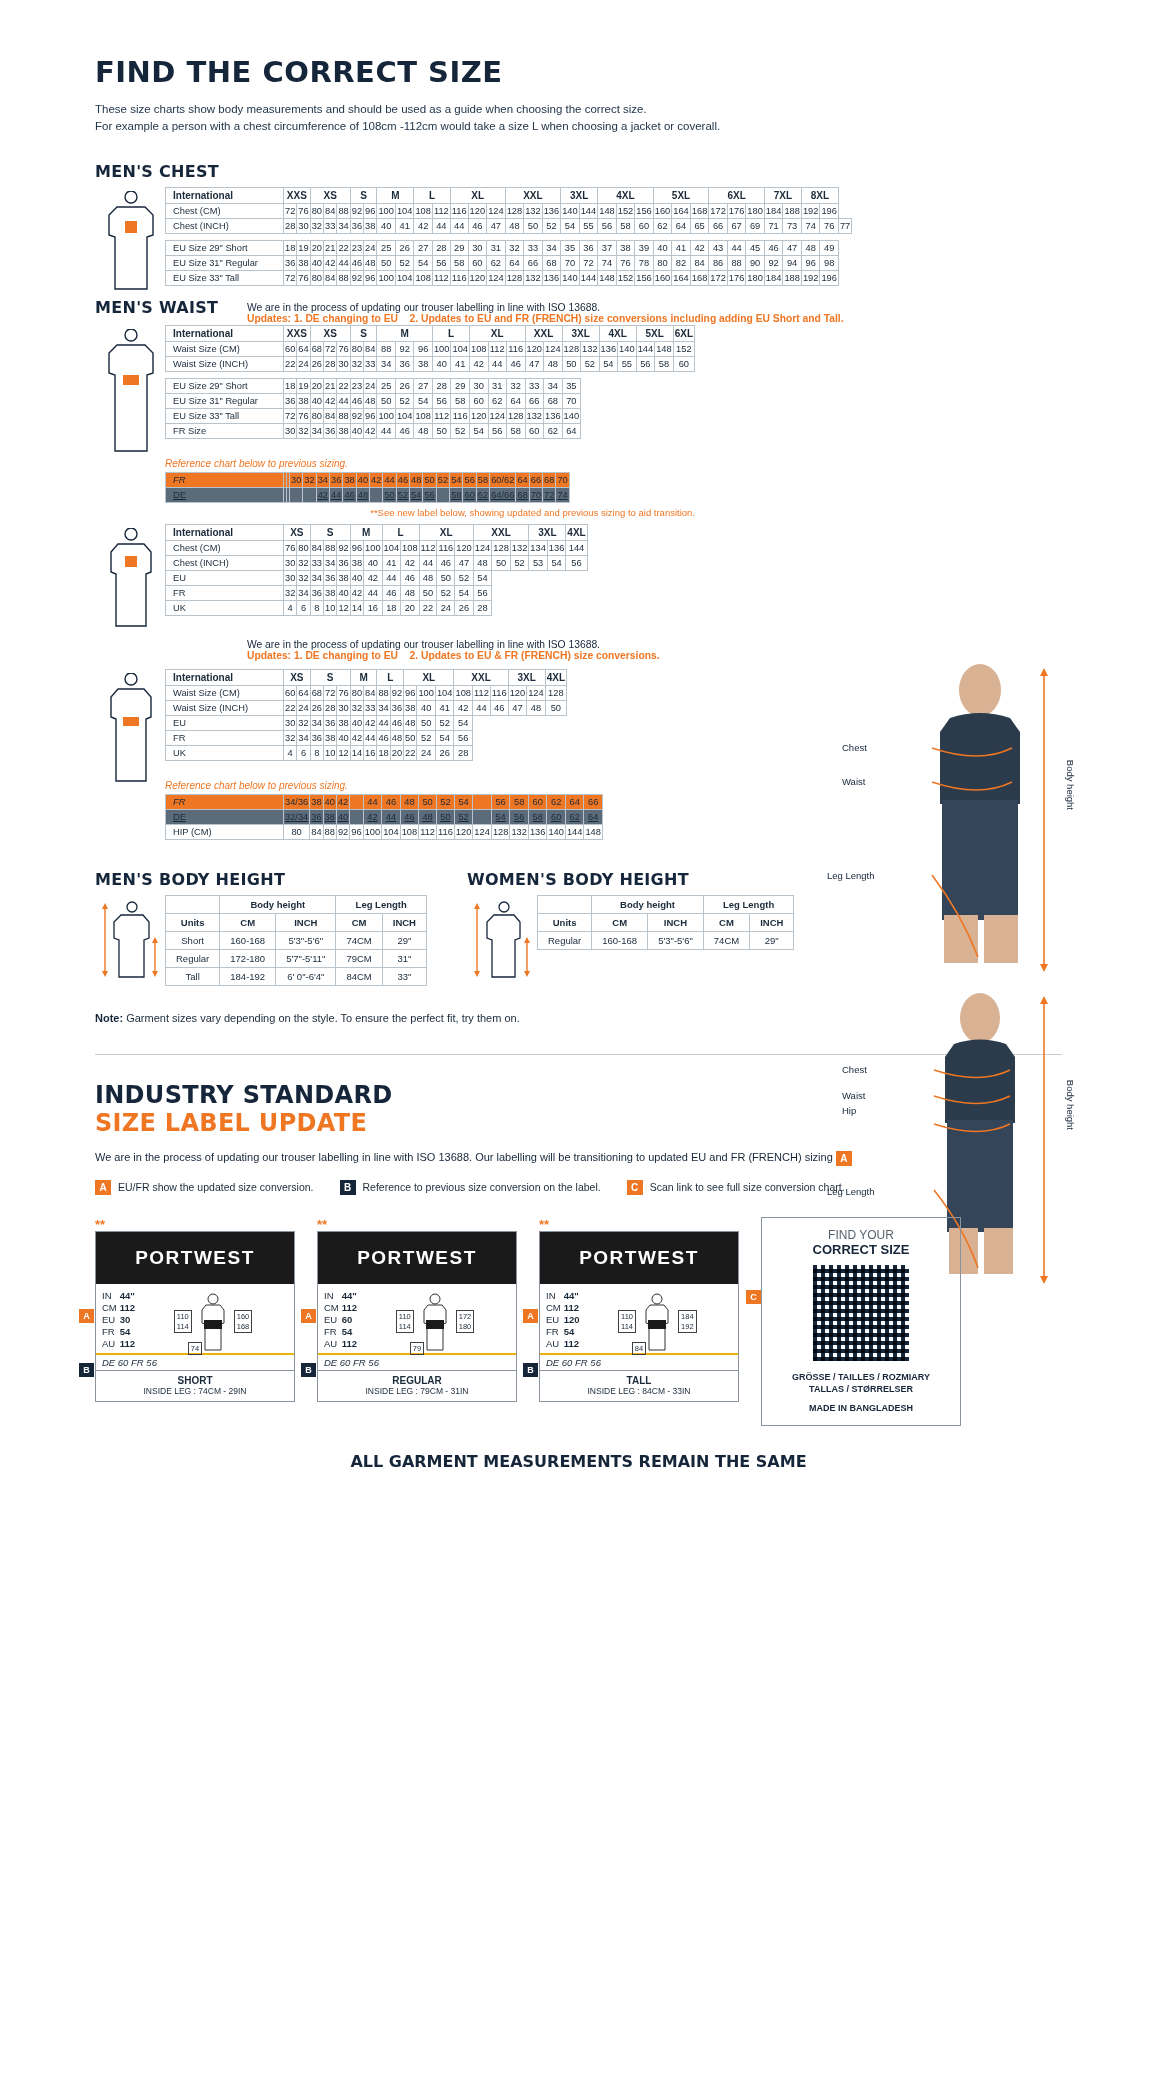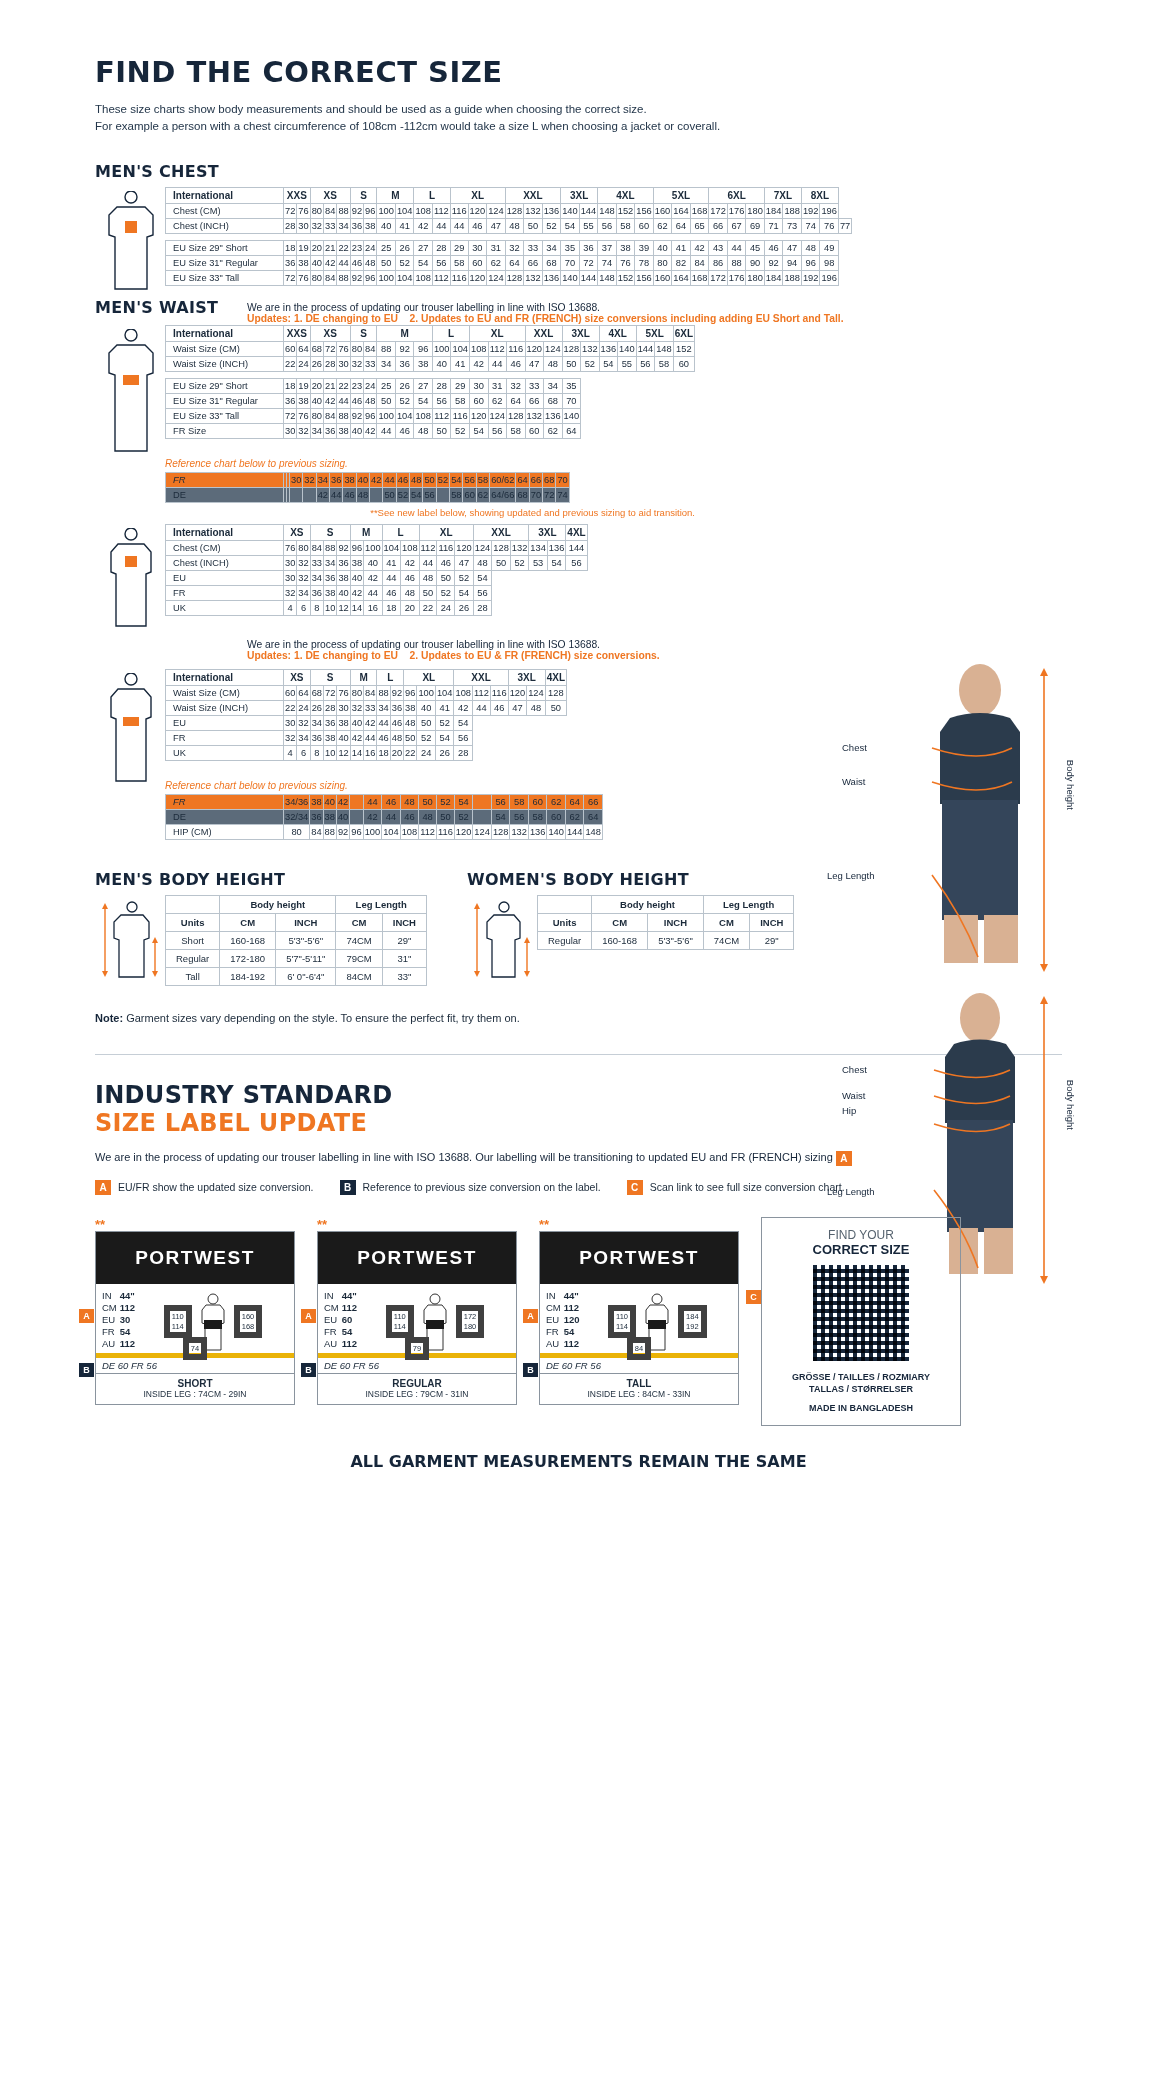--- a/index.html
+++ b/index.html
@@ -50,21 +50,21 @@
     padding-left: 7px;
     font-weight: normal;
     width: 118px;
   }
   table.sz tr.hdr td { font-weight: bold; font-size: 10px; }
   table.sz tr.spacer td { border-left: none; border-right: none; border-top: none; border-bottom: none; height: 7px; }
   table.sz tr.spacer td.edge { border: none; }
 
   .orange-row td { background: #ef7622; color: #fff; border-color: #ef7622; }
   .orange-row td.lbl { text-align: left; padding-left: 7px; font-style: italic; }
-  .grey-row td { background: #5c6b7a; color: #fff; border-color: #5c6b7a; }
+  .grey-row td { background: #5c6b7a; color: #fff; border-color: #5c6b7a; text-decoration: underline; }
 
   .note-update { font-size: 10.3px; color: #16263a; margin: 6px 0 4px 152px; }
   .note-update .lead { font-weight: normal; }
   .note-update b { color: #ef7622; }
   .ref-note { font-size: 10px; font-style: italic; color: #ef7622; margin: 19px 0 3px 48px; }
   .see-label { font-size: 9.5px; color: #ef7622; text-align: right; margin-top: 4px; }
 
   .two-col { display: flex; gap: 40px; }
 
   .bh-table { border-collapse: collapse; font-size: 9.5px; }
@@ -95,22 +95,22 @@
   .stars { color:#ef7622; font-size: 13px; font-weight:bold; height: 14px; }
   .label-inner { border: 1px solid #8a949e; }
   .label-black { background: #1a1a1a; color:#fff; height: 52px; display:flex; align-items:center; justify-content:center; position: relative;}
   .brand { font-family:Liberation Sans, sans-serif; font-weight:bold; font-size: 19px; letter-spacing: 1.5px; }
   .label-body { display:flex; padding: 6px 6px 4px 6px; min-height: 74px; justify-content: flex-end; }
   .spec { font-size: 9.5px; line-height: 1.28; }
   .spec table { border-collapse: collapse; }
   .spec td { padding: 0 3px 0 0; }
   .spec td.v { font-weight: bold; }
   .mini-fig { flex:1; display:flex; align-items:center; justify-content:center; gap:4px; }
-  .mini-box { border:6px solid #404040; font-size:7.5px; line-height:1.25; padding:1px 2px; text-align:center;}
-  .label-de { font-size: 9.5px; font-style: italic; padding: 2px 6px; border-top: 5px solid #eab308;}
+  .mini-box { border:1px solid #404040; font-size:7.5px; line-height:1.25; padding:1px 2px; text-align:center;}
+  .label-de { font-size: 9.5px; font-style: italic; padding: 2px 6px; border-top: 2px solid #eab308;}
   .label-foot { border-top:1px solid #8a949e; text-align:center; padding: 4px 2px 5px 2px;}
   .label-foot .f1 { font-size: 10px; font-weight:bold; }
   .label-foot .f2 { font-size: 8.5px; }
   .badge-side { position:absolute; left:-16px; width: 15px; height:14px; display:flex;align-items:center;justify-content:center;font-size:9px;font-weight:bold;color:#fff;}
   .badge-a { background:#ef7622; top: 92px;}
   .badge-b2 { background:#16263a; top: 146px;}
 
   .qr-card { width: 200px; border:1px solid #8a949e; text-align:center; padding: 10px 8px 12px 8px; position:relative;}
   .qr-card .t1 { font-size: 12px; color:#55626e; }
   .qr-card .t2 { font-size: 13px; font-weight:bold; color:#16263a; margin-bottom:8px;}

